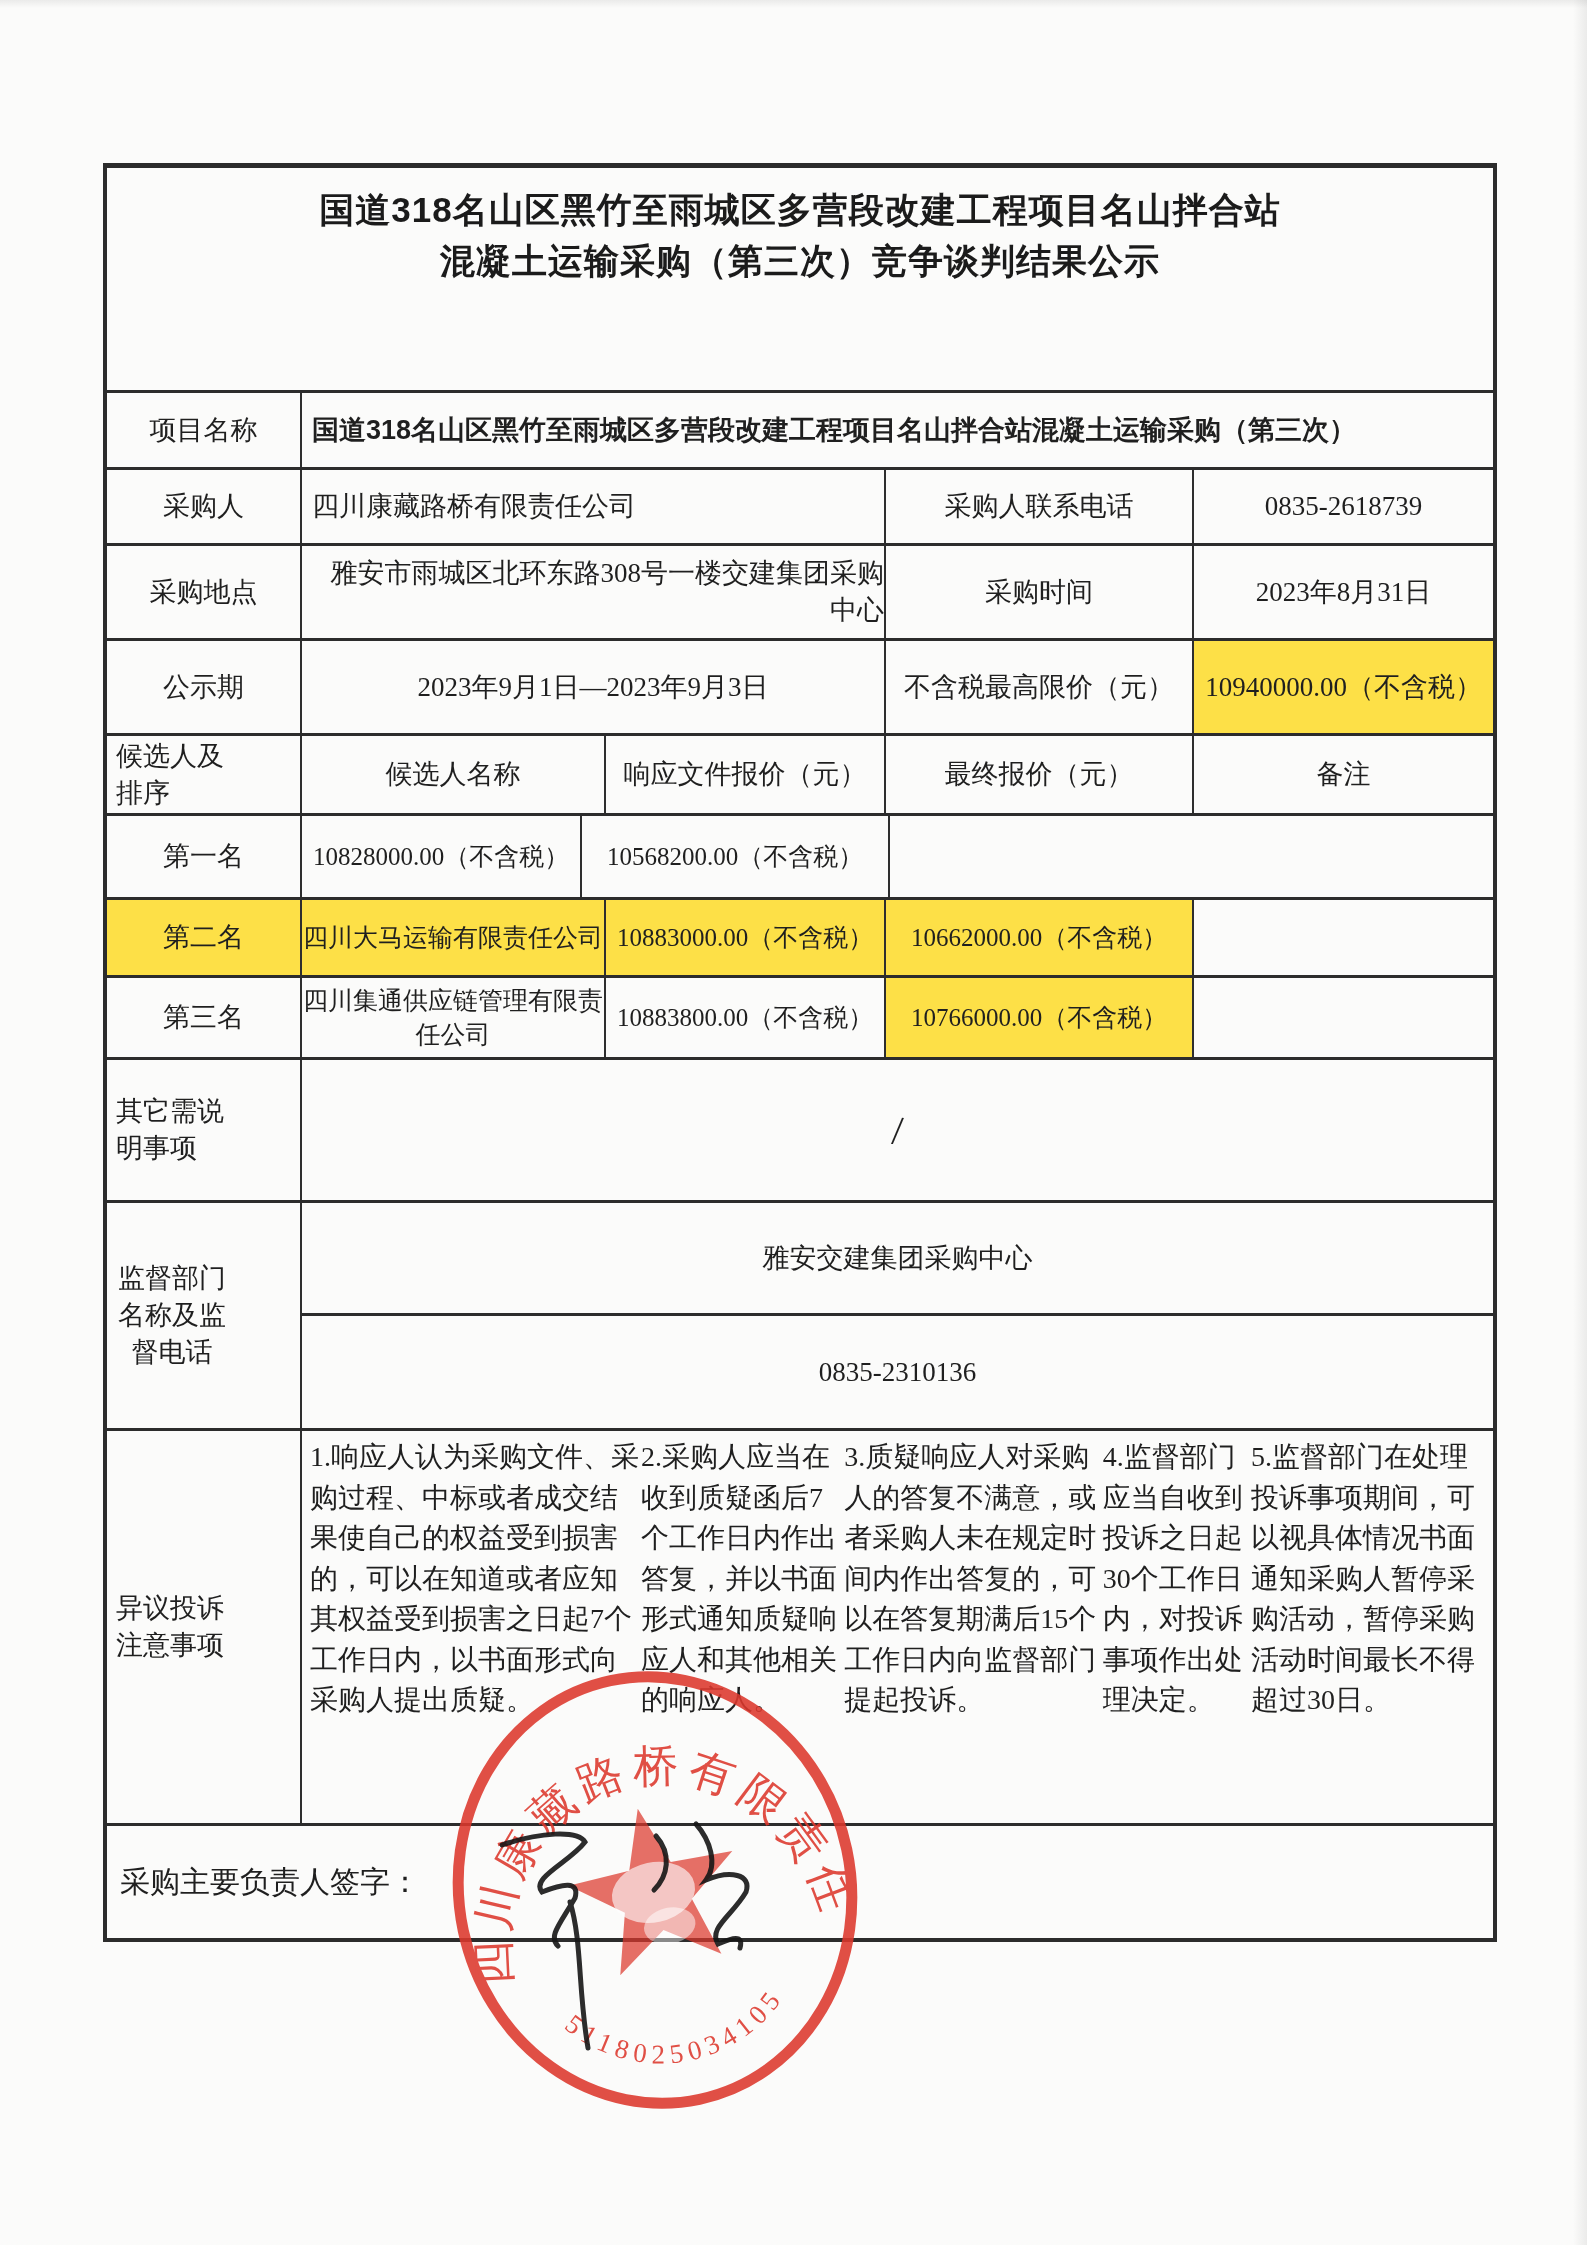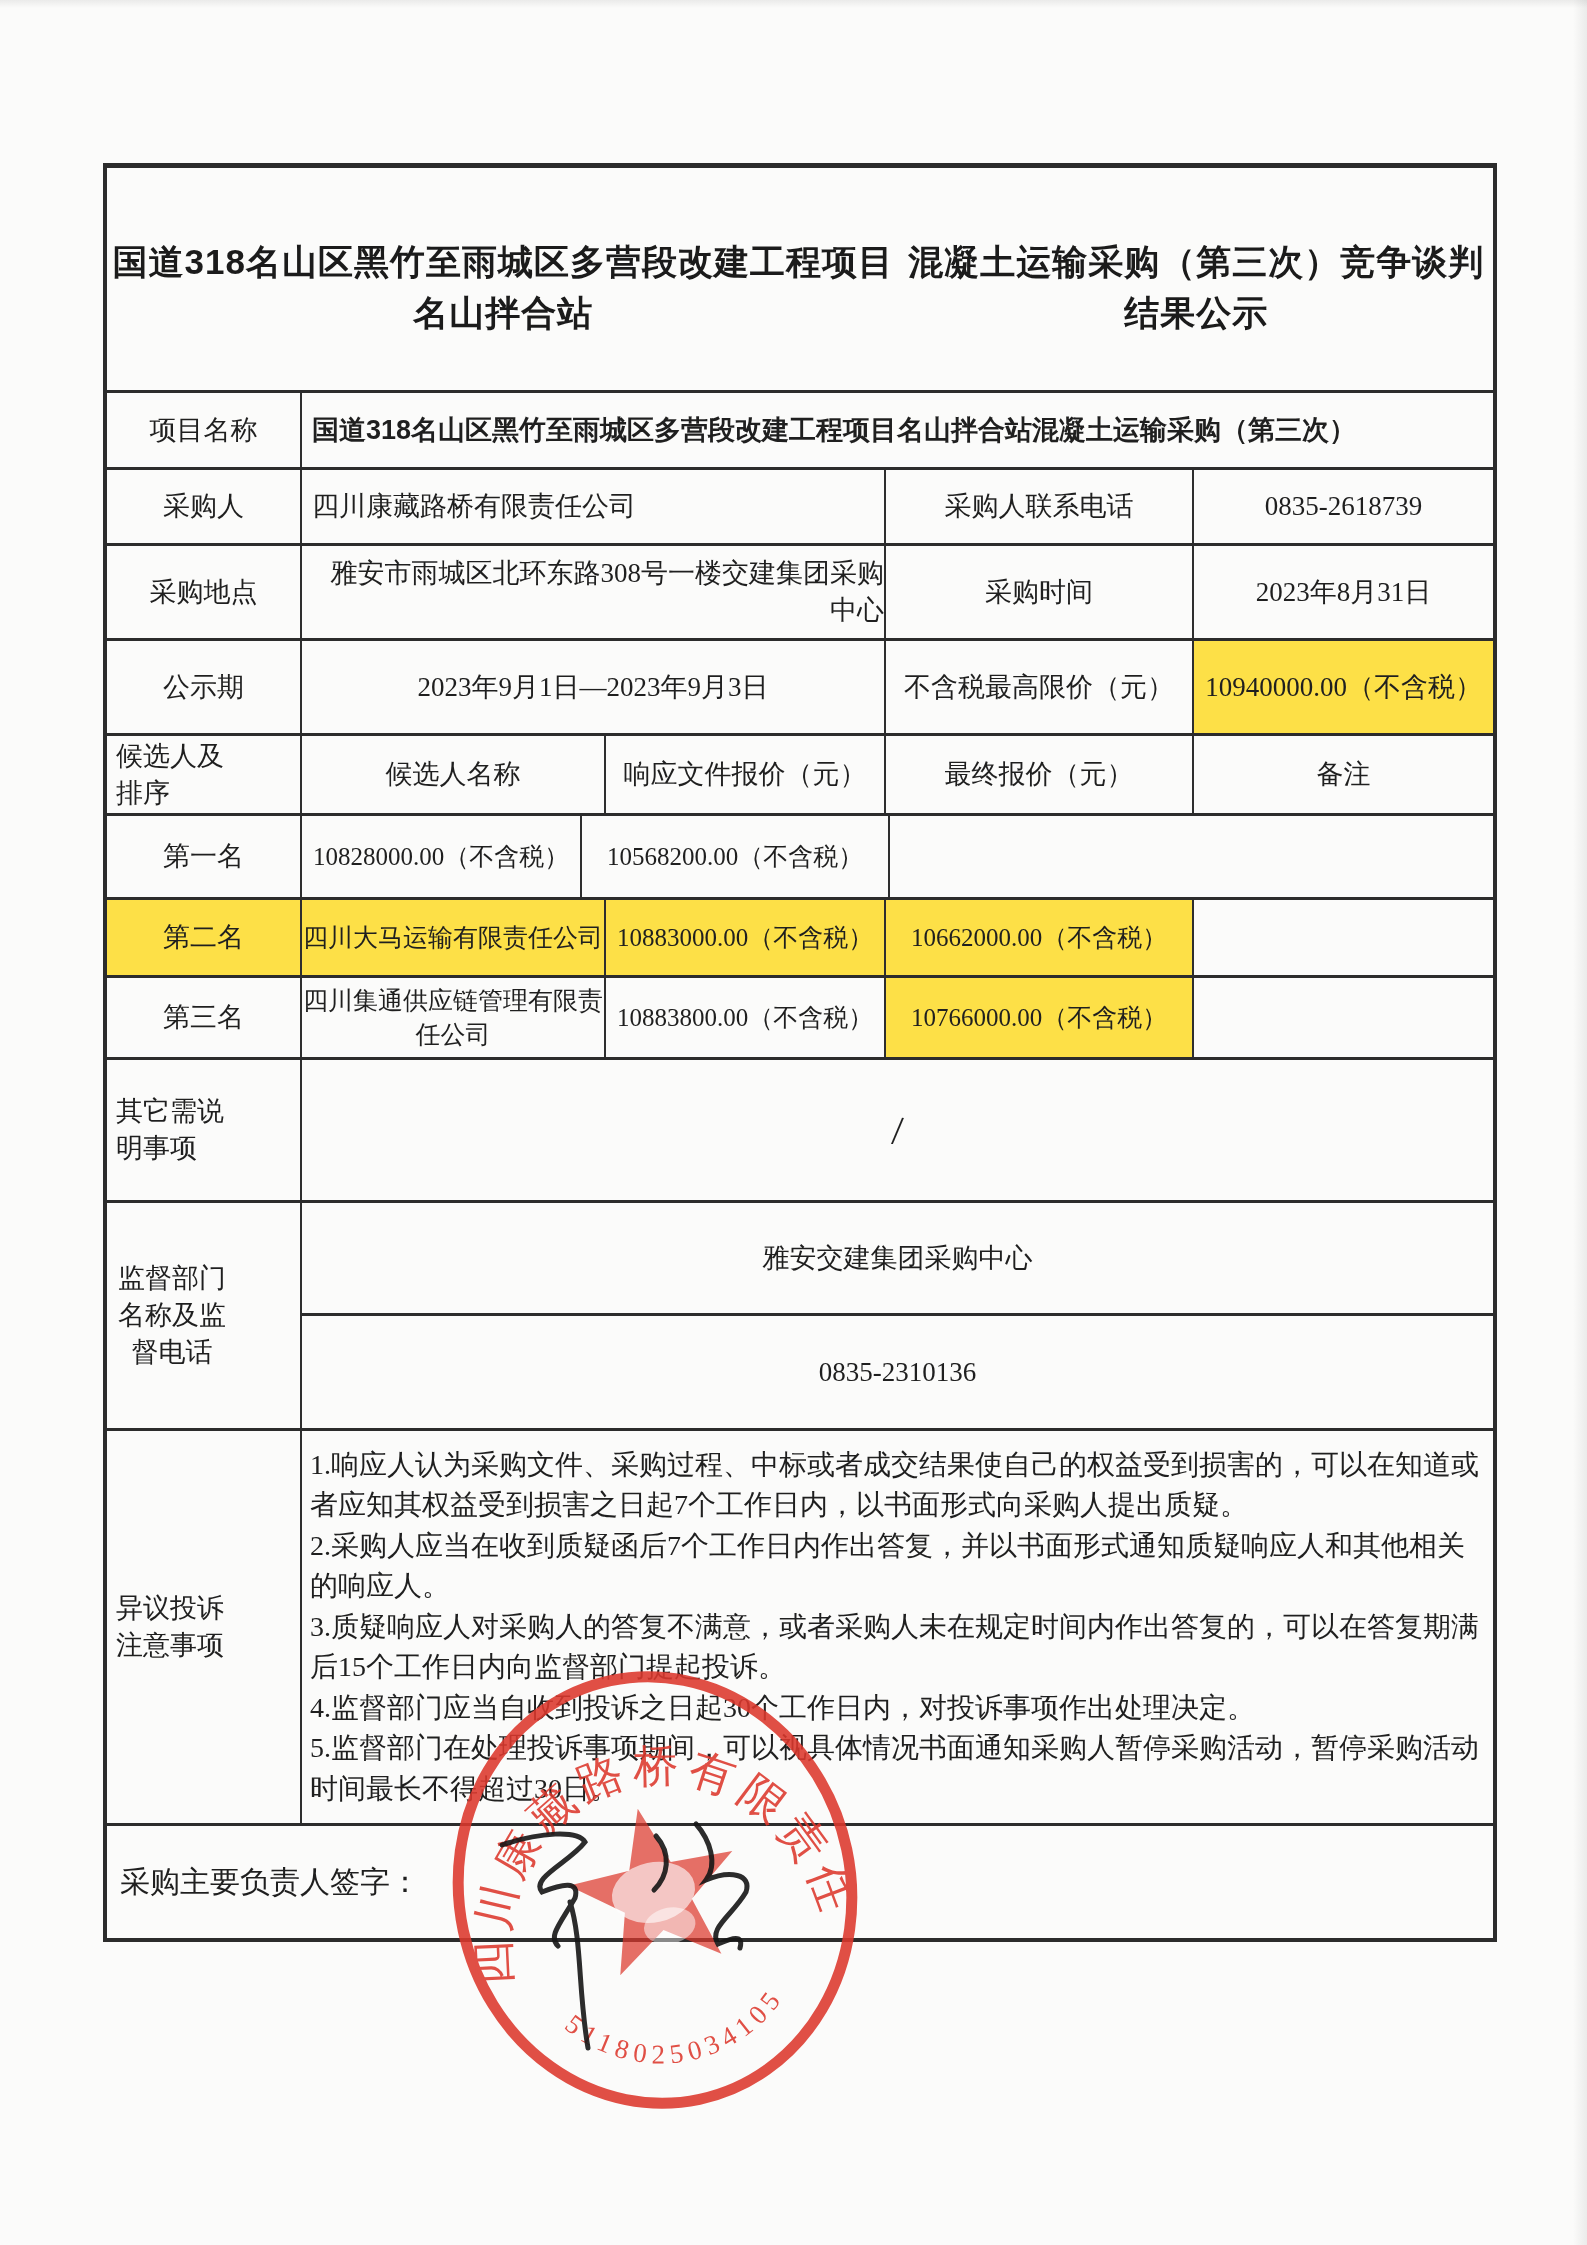--- a/index.html
+++ b/index.html
@@ -15,21 +15,21 @@
     background:linear-gradient(to left, rgba(120,120,120,.12), rgba(0,0,0,0));}
   .scan-edge-top{position:absolute;left:0;top:0;width:100%;height:8px;
     background:linear-gradient(to bottom, rgba(90,90,90,.10), rgba(0,0,0,0));}
 
   .sheet{
     position:absolute;left:103px;top:163px;width:1394px;height:1779px;
     border:4px solid #2c2c2c;border-top-width:5px;box-sizing:border-box;
     display:flex;flex-direction:column;background:transparent;
   }
   .titleblock{
-    height:222px;box-sizing:border-box;display:flex;flex-direction:row;
+    height:222px;box-sizing:border-box;display:flex;flex-direction:column;
     justify-content:flex-start;align-items:center;padding-top:16px;
   }
   .title{
     font-family:"Liberation Sans", sans-serif;font-weight:700;
     font-size:35px;line-height:51px;letter-spacing:1px;color:#1b1b1b;text-align:center;
   }
   .row{display:flex;flex-direction:row;border-top:3px solid #2c2c2c;box-sizing:border-box;}
   .r1{height:77px}.r2{height:76px}.r3{height:95px}.r4{height:95px}
   .r5{height:80px}.r6{height:84px}.r7{height:78px}.r8{height:82px}
   .r9{height:143px}.r10{height:228px}.r11{height:395px}.r12{flex:1}
@@ -48,21 +48,21 @@
   .hl{background:#fde047;}
   .nameCell{font-size:25px;line-height:34px;padding:0 1px;}
   .priceCell{font-size:25px;}
   .boldsans{font-family:"Liberation Sans", sans-serif;font-weight:600;font-size:27px;}
   .supCol{flex:1;display:flex;flex-direction:column;border-left:2px solid #2e2e2e;box-sizing:border-box;}
   .supTop{height:113px;border-bottom:3px solid #2c2c2c;box-sizing:border-box;
     display:flex;align-items:center;justify-content:center;font-size:27px;}
   .supBot{flex:1;display:flex;align-items:center;justify-content:center;font-size:27px;}
   .objCell{
     flex:1;border-left:2px solid #2e2e2e;box-sizing:border-box;
-    display:flex;flex-direction:column;justify-content:center;
+    display:flex;flex-direction:row;justify-content:center;
     padding:6px 10px 6px 8px;font-size:28px;line-height:40.5px;text-align:left;
   }
   .slash{font-size:40px;transform:rotate(4deg);}
   .signRow{display:flex;align-items:center;padding-left:13px;font-size:30px;}
   .stampWrap{position:absolute;left:410px;top:1640px;width:490px;height:500px;pointer-events:none;}
 </style>
 </head>
 <body>
 
 <div class="scan-edge-right"></div>

